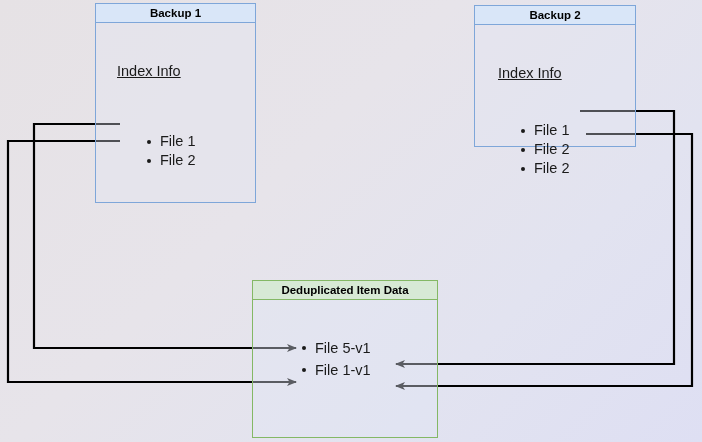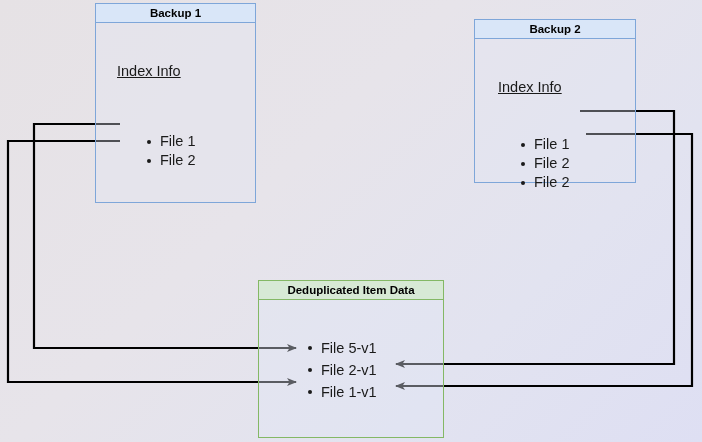--- a/index.html
+++ b/index.html
@@ -129,36 +129,35 @@
     <div class="box-header">Backup 1</div>
     <div class="box-body" style="height:179px;">
       <div class="index-label" style="left:21px; top:40px;">Index Info</div>
       <ul class="file-list" style="left:49px; top:109px;">
         <li>File 1</li>
         <li>File 2</li>
       </ul>
     </div>
   </div>
 
-  <div class="box box-blue" style="left:474px; top:19px; width:162px; height:164px;">
+  <div class="box box-blue" style="left:474px; top:5px; width:162px; height:142px;">
     <div class="box-header">Backup 2</div>
     <div class="box-body" style="height:179px;">
       <div class="index-label" style="left:23px; top:40px;">Index Info</div>
       <ul class="file-list" style="left:44px; top:96px;">
         <li>File 1</li>
         <li>File 2</li>
         <li>File 2</li>
       </ul>
     </div>
   </div>
 
-  <div class="box box-green" style="left:258px; top:280px; width:186px; height:158px;">
+  <div class="box box-green" style="left:252px; top:280px; width:186px; height:158px;">
     <div class="box-header">Deduplicated Item Data</div>
     <div class="box-body" style="height:136px;">
       <ul class="file-list wide" style="left:47px; top:37px;">
         <li>File 5-v1</li>
-        <li>File 2-v1</li>
         <li>File 1-v1</li>
       </ul>
     </div>
   </div>
 
 </div>
 
 </body></html>

